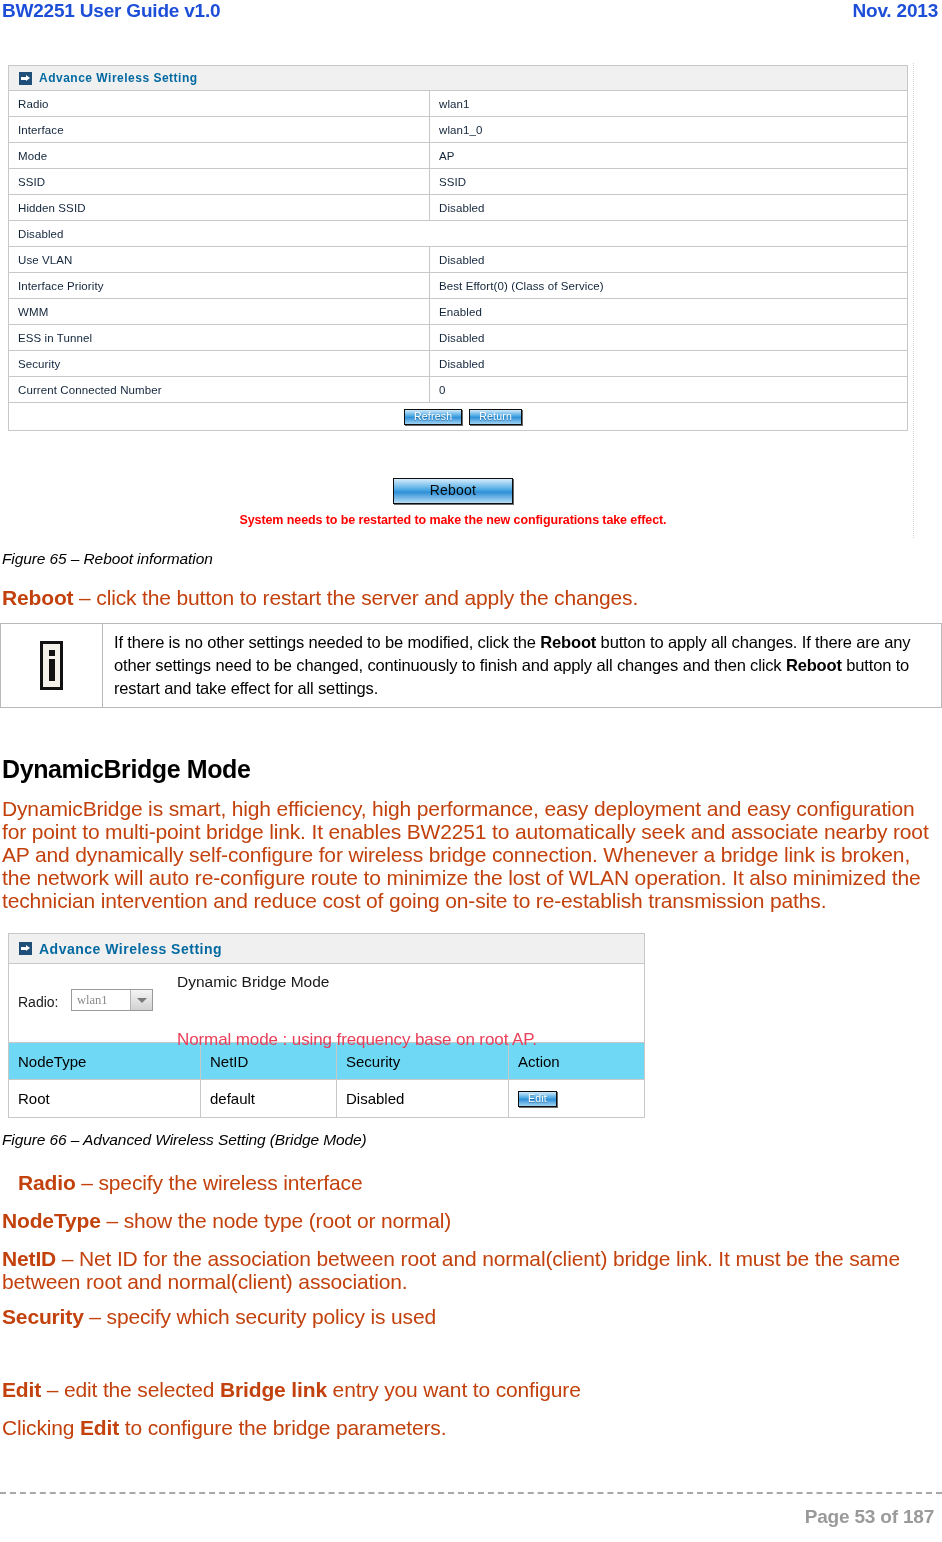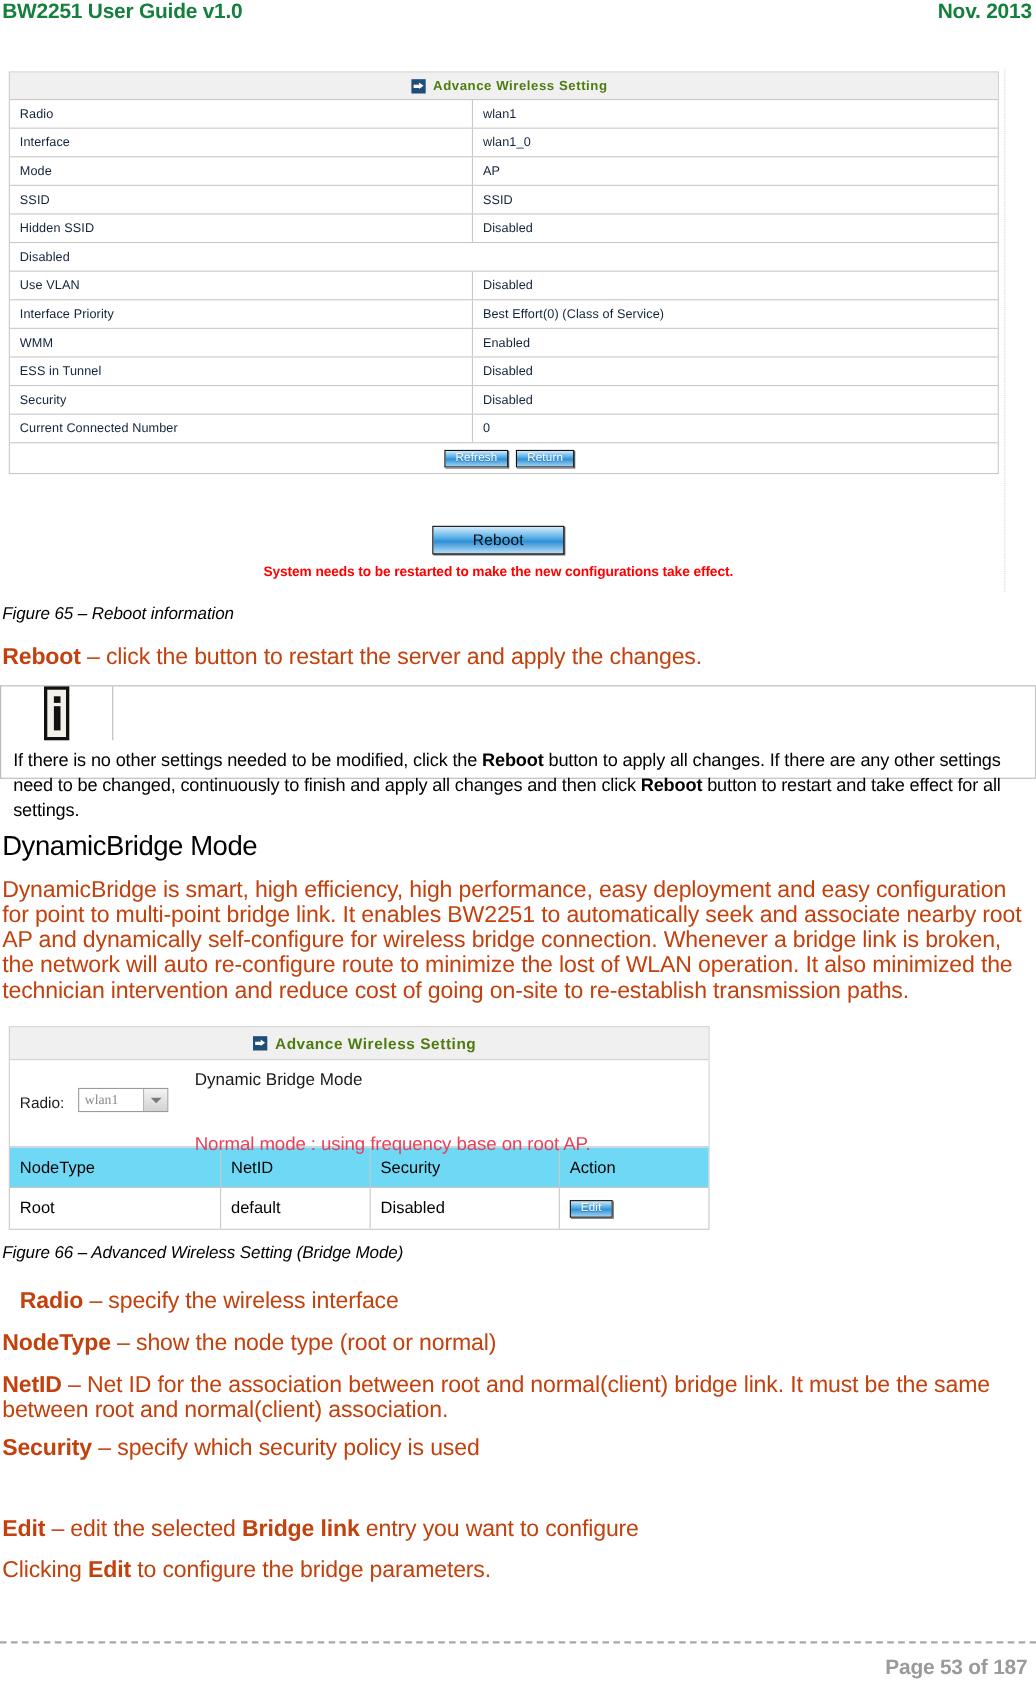--- a/index.html
+++ b/index.html
@@ -19,21 +19,21 @@
   
   .doc-header {
     position: absolute;
     top: 0px;
     left: 0px;
     width: 942px;
     height: 34px;
     display: flex;
     justify-content: space-between;
     align-items: flex-start;
-    color: #15803d;
+    color: #1d4ed8;
     font-size: 19px;
     font-weight: bold;
     letter-spacing: -0.2px;
   }
   .doc-header .hdr-left { padding-left: 2px; }
   .doc-header .hdr-right { padding-right: 4px; }
 
   
   .shot {
     position: absolute;
@@ -57,24 +57,23 @@
   }
   .panel-title {
     background: #f0f0f0;
     border-bottom: 1px solid #c8c8c8;
     height: 25px;
     display: flex;
     align-items: center;
     padding-left: 10px;
     font-size: 12px;
     font-weight: bold;
-    color: #4d7c0f;
+    color: #0369a1;
     letter-spacing: 0.5px;
     box-sizing: border-box;
-    justify-content: center;
   }
   .arrow-icon {
     display: inline-block;
     width: 13px;
     height: 13px;
     background: #1f4e79;
     margin-right: 7px;
     position: relative;
     flex: 0 0 auto;
   }
@@ -190,21 +189,21 @@
     line-height: 23px;
     color: #c2410c;
     letter-spacing: -0.15px;
   }
   .para b { font-weight: bold; }
 
   h2.section {
     position: absolute;
     margin: 0;
     font-size: 25px;
-    font-weight: normal;
+    font-weight: bold;
     letter-spacing: -0.4px;
     color: #000000;
   }
 
   
   .notebox {
     position: absolute;
     display: flex;
     border: 1px solid #b9b9b9;
     box-sizing: border-box;
@@ -433,21 +432,21 @@
   </div>
   <div class="reboot-note" style="position:absolute; left:0px; top:450px; width:906px;">System needs to be restarted to make the new configurations take effect.</div>
 </div>
 
 <div class="caption" style="left:2px; top:550px;">Figure 65 – Reboot information</div>
 
 <div class="para" style="left:2px; top:586px; width:930px;">
   <b>Reboot</b><span> – click the button to restart the server and apply the changes.</span>
 </div>
 
-<div class="notebox" style="left:0px; top:623px; width:942px; height:85px;flex-direction:column;">
+<div class="notebox" style="left:0px; top:623px; width:942px; height:85px;">
   <div class="icon-cell">
     <div class="info-icon">
       <div class="dot"></div>
       <div class="stem"></div>
     </div>
   </div>
   <div class="text-cell">
     <span>If there is no other settings needed to be modified, click the </span><b>Reboot</b><span> button to apply all changes. If there are any other settings need to be changed, continuously to finish and apply all changes and then click </span><b>Reboot</b><span> button to restart and take effect  for all settings.</span>
   </div>
 </div>

